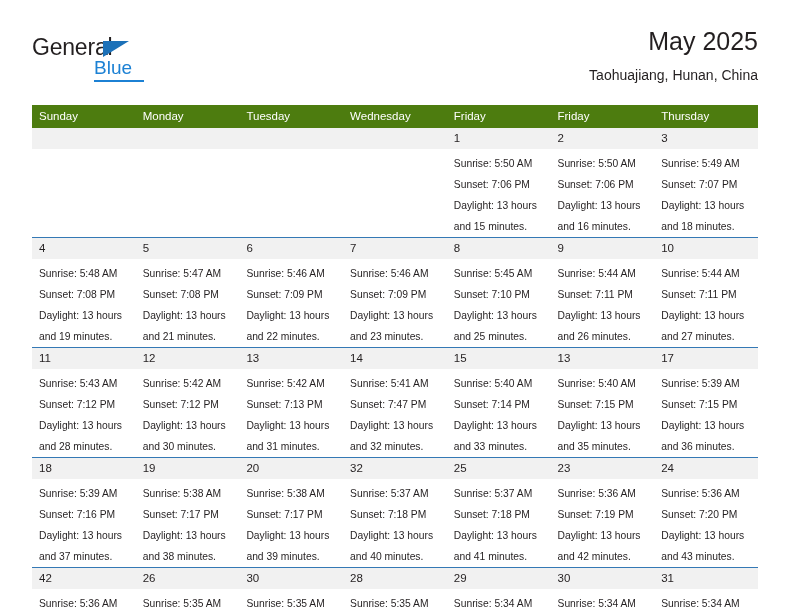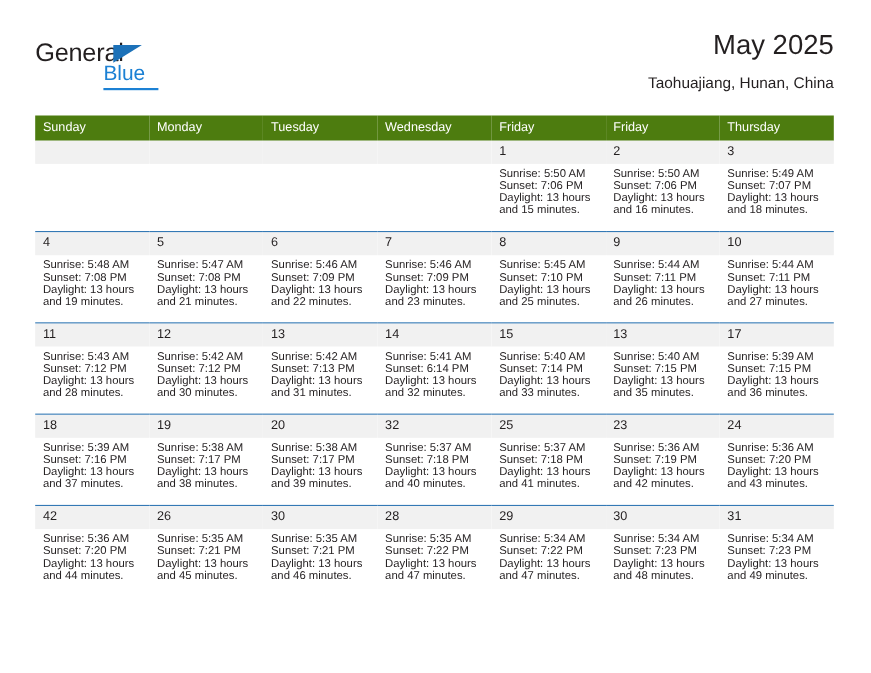--- a/index.html
+++ b/index.html
@@ -133,21 +133,21 @@
     line-height: 13px;
     padding: 4px 0 4px 7px;
     min-height: 13px;
   }
   .daynum.empty {
     color: transparent;
   }
   .cellinfo {
     padding: 4px 6px 0 7px;
     font-size: 10.3px;
-    line-height: 11px;
+    line-height: 21px;
     color: #231f20;
     white-space: pre-line;
   }
 </style>
 </head>
 <body>
 
 <div class="page">
 
   <div class="header">
@@ -285,21 +285,21 @@
           <td>
             <div class="daynum">13</div>
             <div class="cellinfo">Sunrise: 5:42 AM
 Sunset: 7:13 PM
 Daylight: 13 hours
 and 31 minutes.</div>
           </td>
           <td>
             <div class="daynum">14</div>
             <div class="cellinfo">Sunrise: 5:41 AM
-Sunset: 6:14 PM
+Sunset: 7:47 PM
 Daylight: 13 hours
 and 32 minutes.</div>
           </td>
           <td>
             <div class="daynum">15</div>
             <div class="cellinfo">Sunrise: 5:40 AM
 Sunset: 7:14 PM
 Daylight: 13 hours
 and 33 minutes.</div>
           </td>

